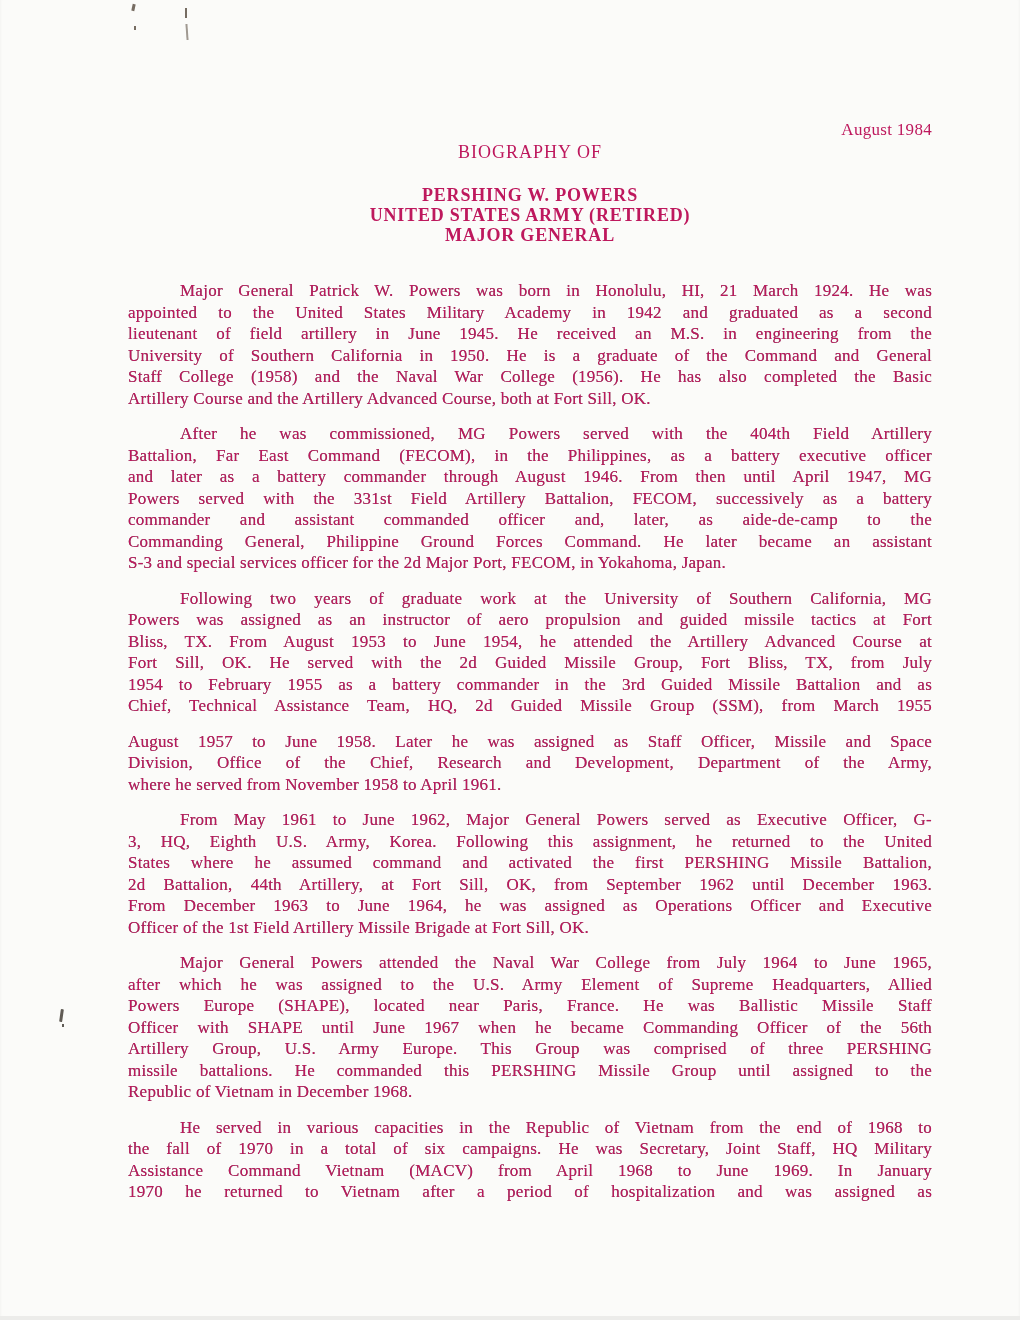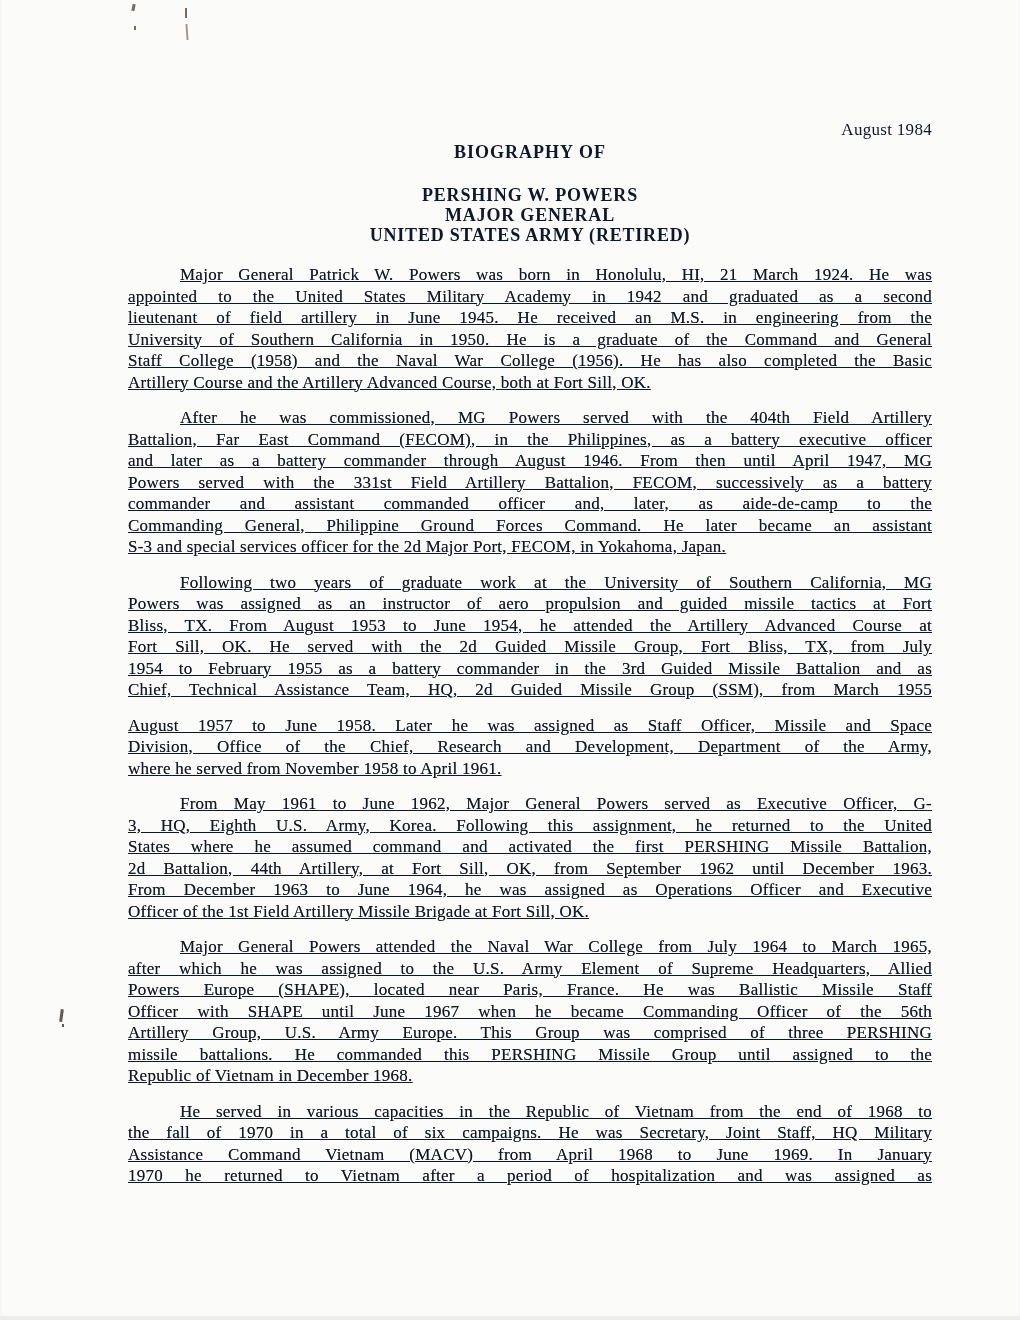--- a/index.html
+++ b/index.html
@@ -7,21 +7,21 @@
     padding: 0;
     background: #e8e8e6;
     font-family: "Liberation Serif", serif;
   }
   .page {
     position: relative;
     width: 1020px;
     height: 1320px;
     margin: 0 auto;
     background: #fbfbf9;
-    color: #0f172a;
+    color: #be185d;
     overflow: hidden;
     box-shadow: inset 0 -2px 3px rgba(0,0,0,0.06);
   }
   
   .page::after {
     content: "";
     position: absolute;
     left: 0; right: 0; bottom: 0;
     height: 4px;
     background: #ececea;
@@ -36,40 +36,39 @@
   }
   .headings {
     position: absolute;
     left: 128px;
     top: 142px;
     width: 804px;
     text-align: center;
   }
   .doc-title {
     font-size: 18px;
-    font-weight: bold;
+    font-weight: normal;
     letter-spacing: 1px;
     margin: 0 0 22px 0;
   }
   .subject-block div {
     font-size: 18px;
     font-weight: bold;
     letter-spacing: 0.8px;
     line-height: 20px;
   }
   .body-text {
     position: absolute;
     left: 128px;
-    top: 264px;
+    top: 280px;
     width: 804px;
     font-size: 17px;
     line-height: 21.5px;
     letter-spacing: 0.25px;
     text-shadow: 0 0 0.4px rgba(20,20,20,0.6);
-    text-decoration: underline;
   }
   .para { margin: 0 0 14px 0; }
   .para:last-child { margin-bottom: 6px; }
   .line {
     text-align: justify;
     text-align-last: justify;
   }
   .line.first { padding-left: 52px; }
   .line.last { text-align-last: left; }
   
@@ -96,22 +95,22 @@
   <div class="artifact speck-b2"></div>
   <div class="artifact margin-mark"></div>
   <div class="artifact margin-mark-dot"></div>
 
   <div class="date-line">August 1984</div>
 
   <div class="headings">
     <div class="doc-title">BIOGRAPHY OF</div>
     <div class="subject-block">
       <div>PERSHING W. POWERS</div>
+      <div>UNITED STATES ARMY (RETIRED)</div>
       <div>MAJOR GENERAL</div>
-      <div>UNITED STATES ARMY (RETIRED)</div>
     </div>
   </div>
 
   <div class="body-text">
       <div class="para">
         <div class="line first">Major General Patrick W. Powers was born in Honolulu, HI, 21 March 1924. He was</div>
         <div class="line">appointed to the United States Military Academy in 1942 and graduated as a second</div>
         <div class="line">lieutenant of field artillery in June 1945. He received an M.S. in engineering from the</div>
         <div class="line">University of Southern California in 1950. He is a graduate of the Command and General</div>
         <div class="line">Staff College (1958) and the Naval War College (1956). He has also completed the Basic</div>
@@ -141,21 +140,21 @@
       </div>
       <div class="para">
         <div class="line first">From May 1961 to June 1962, Major General Powers served as Executive Officer, G-</div>
         <div class="line">3, HQ, Eighth U.S. Army, Korea. Following this assignment, he returned to the United</div>
         <div class="line">States where he assumed command and activated the first PERSHING Missile Battalion,</div>
         <div class="line">2d Battalion, 44th Artillery, at Fort Sill, OK, from September 1962 until December 1963.</div>
         <div class="line">From December 1963 to June 1964, he was assigned as Operations Officer and Executive</div>
         <div class="line last">Officer of the 1st Field Artillery Missile Brigade at Fort Sill, OK.</div>
       </div>
       <div class="para">
-        <div class="line first">Major General Powers attended the Naval War College from July 1964 to March 1965,</div>
+        <div class="line first">Major General Powers attended the Naval War College from July 1964 to June 1965,</div>
         <div class="line">after which he was assigned to the U.S. Army Element of Supreme Headquarters, Allied</div>
         <div class="line">Powers Europe (SHAPE), located near Paris, France. He was Ballistic Missile Staff</div>
         <div class="line">Officer with SHAPE until June 1967 when he became Commanding Officer of the 56th</div>
         <div class="line">Artillery Group, U.S. Army Europe. This Group was comprised of three PERSHING</div>
         <div class="line">missile battalions. He commanded this PERSHING Missile Group until assigned to the</div>
         <div class="line last">Republic of Vietnam in December 1968.</div>
       </div>
       <div class="para">
         <div class="line first">He served in various capacities in the Republic of Vietnam from the end of 1968 to</div>
         <div class="line">the fall of 1970 in a total of six campaigns. He was Secretary, Joint Staff, HQ Military</div>

